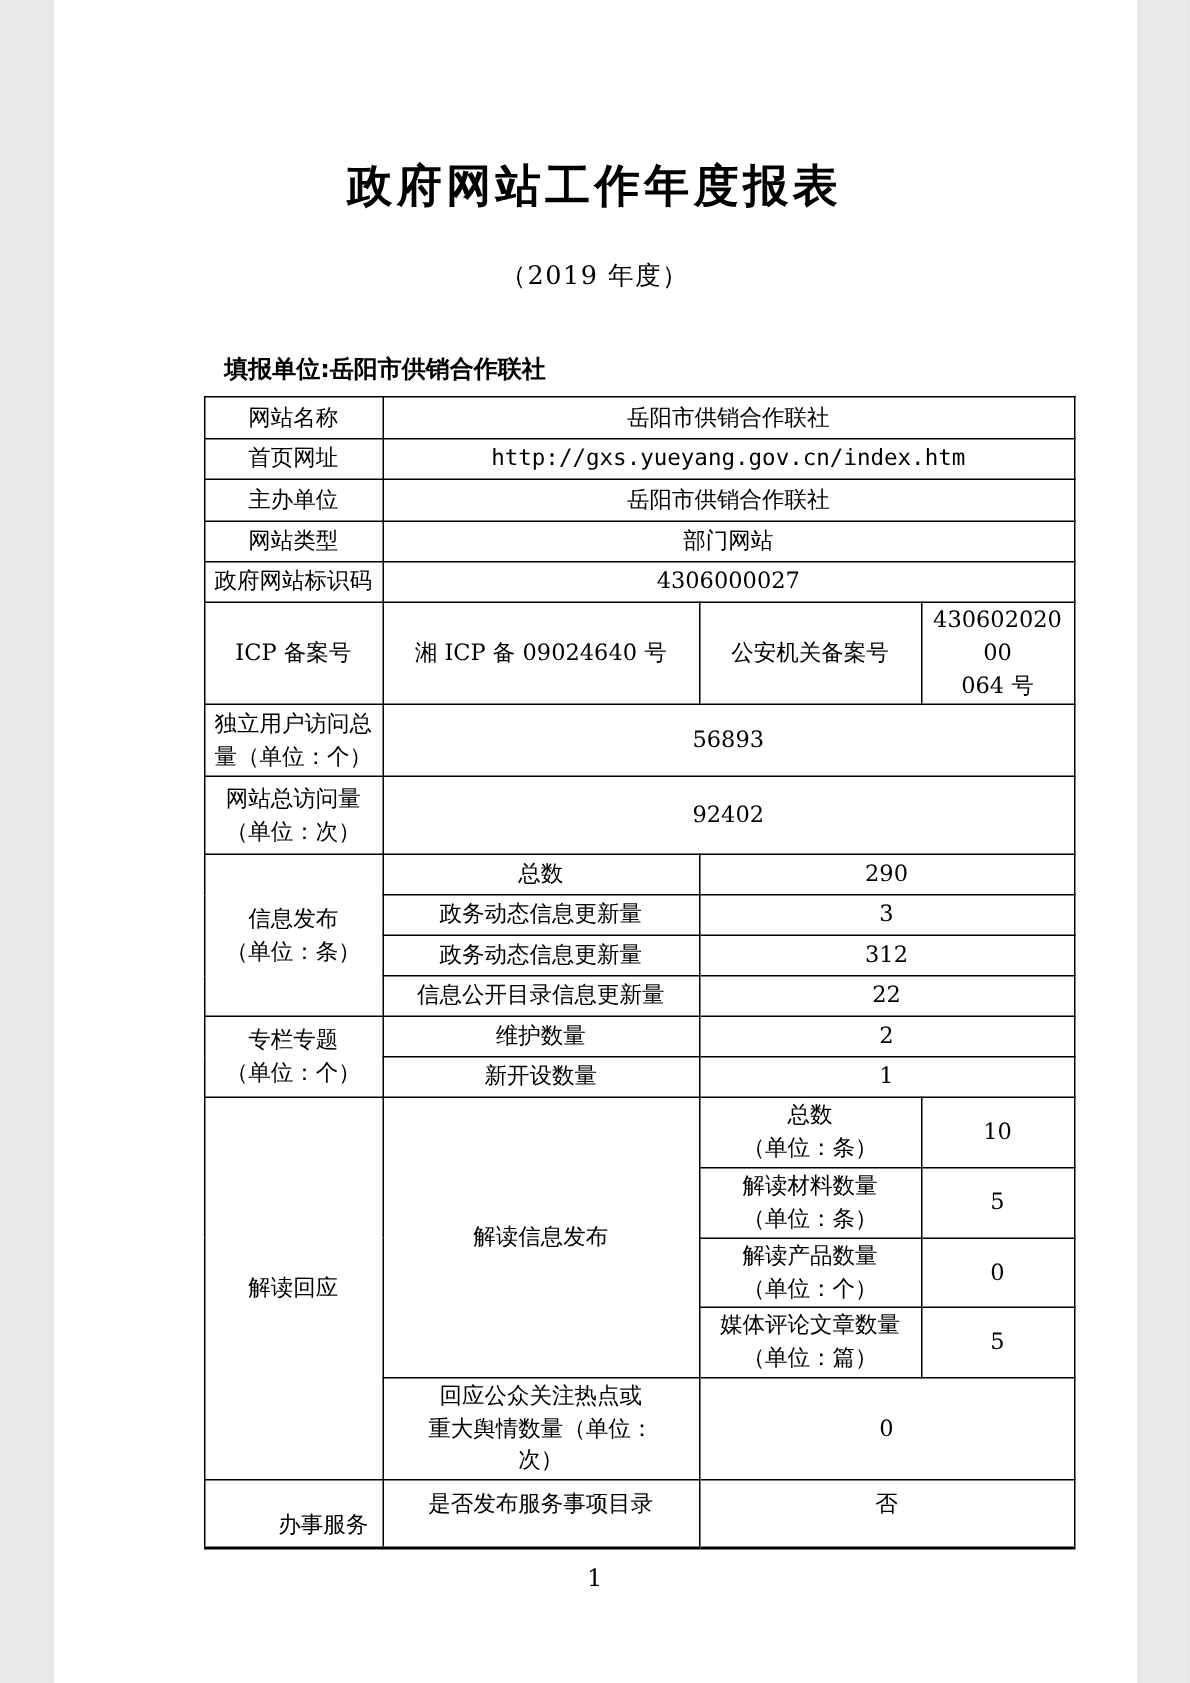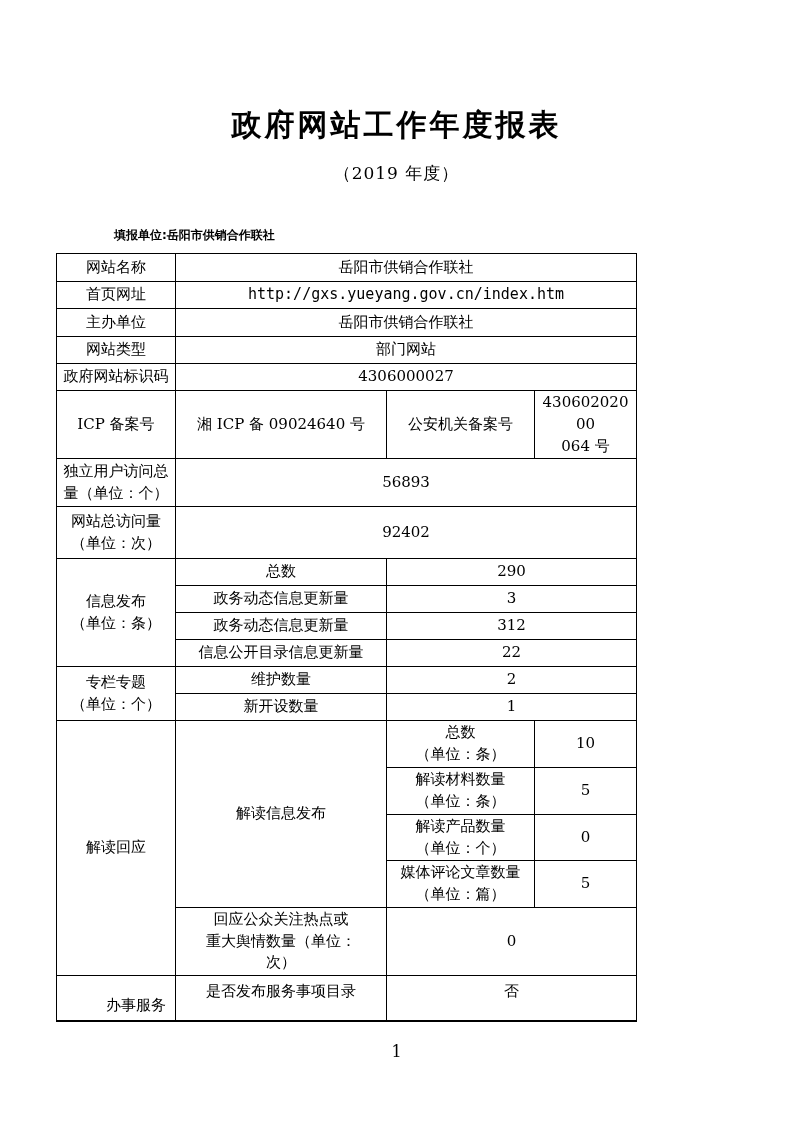--- a/index.html
+++ b/index.html
@@ -1,51 +1,51 @@
 <!DOCTYPE html>
 <html><head>
 <meta charset="utf-8">
 <style>
   * { margin: 0; padding: 0; box-sizing: border-box; }
   html, body { background: #e8e8e8; }
   .page {
-    width: 793px;
+    width: 722px;
     height: 1122px;
     background: #ffffff;
     position: relative;
     margin: 0 auto;
     font-family: "DejaVu Serif", "Liberation Serif", serif;
     color: #000000;
     overflow: hidden;
   }
   .title {
     padding-top: 105px;
     text-align: center;
     font-size: 30px;
     line-height: 40px;
     font-weight: bold;
     font-family: "DejaVu Sans", "Liberation Sans", sans-serif;
     letter-spacing: 3px;
   }
   .subtitle {
-    margin-top: 16px;
+    margin-top: 27px;
     text-align: center;
     font-size: 17px;
     line-height: 24px;
     letter-spacing: 1px;
   }
   .report-unit {
     margin: 39px 0 7px 114px;
-    font-size: 12px;
+    font-size: 16px;
     line-height: 22px;
     font-weight: bold;
     font-family: "DejaVu Sans", "Liberation Sans", sans-serif;
   }
   table.report-table {
-    margin-left: 56px;
+    margin-left: 100px;
     width: 580px;
     border-collapse: collapse;
     table-layout: fixed;
   }
   .report-table td {
     border: 1px solid #000000;
     text-align: center;
     vertical-align: middle;
     font-size: 15px;
     line-height: 1.45;

